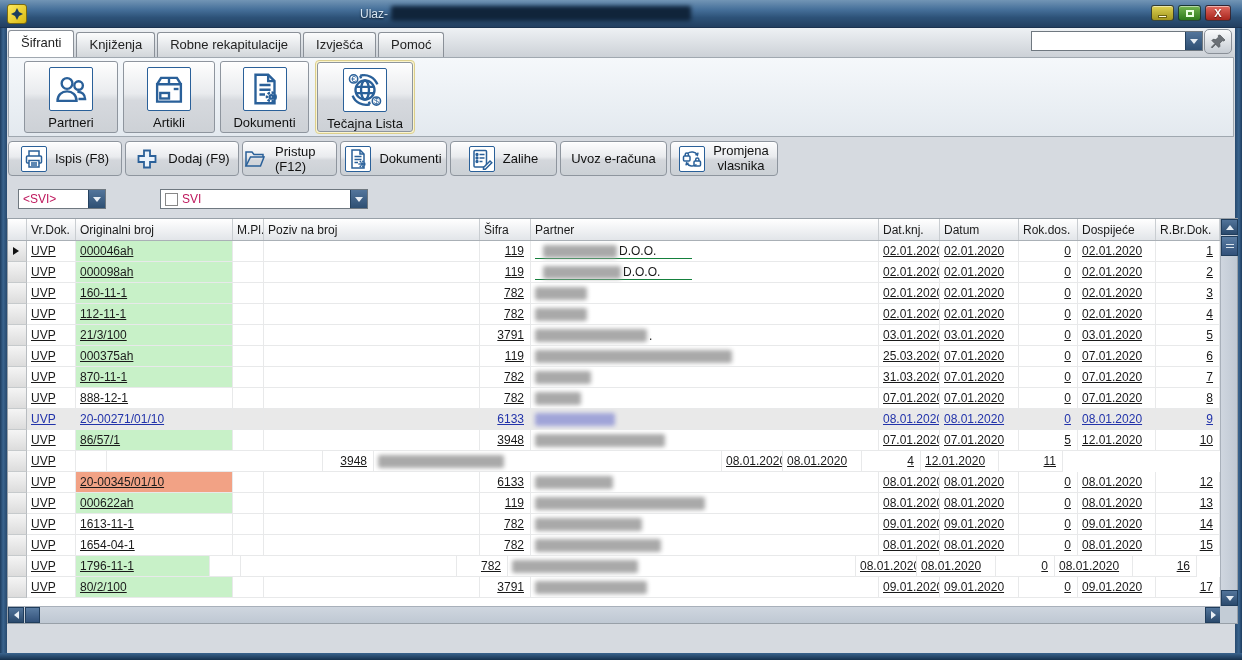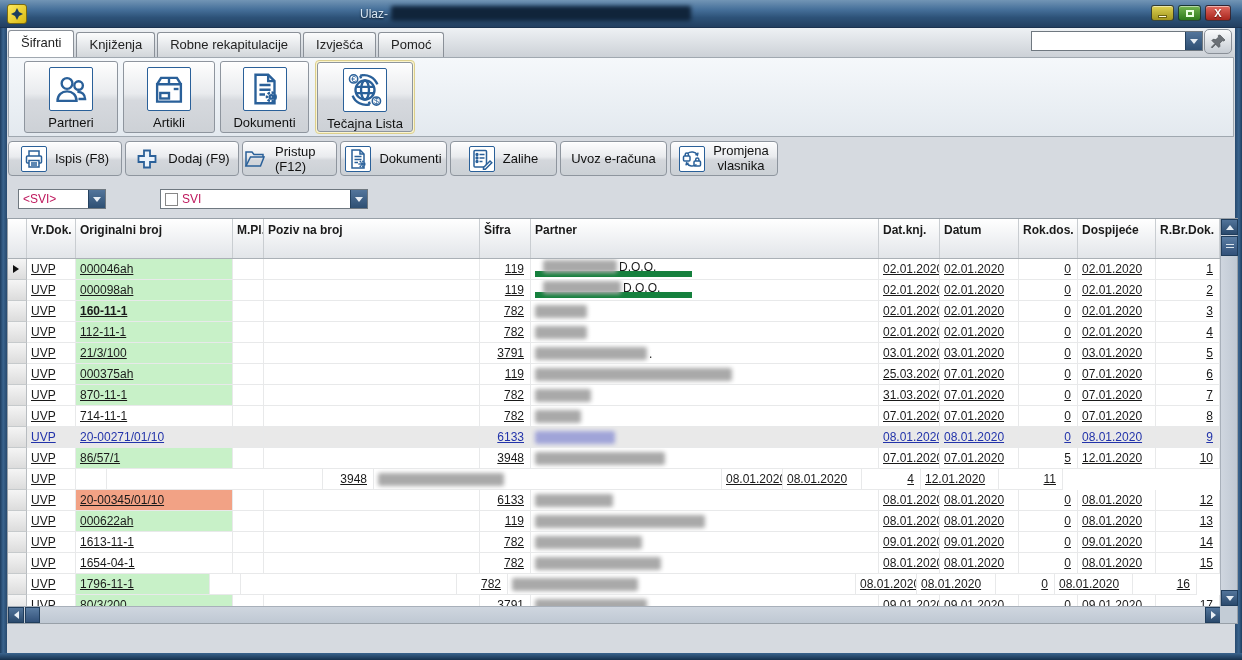--- a/index.html
+++ b/index.html
@@ -68,37 +68,37 @@
   .actbtn .sicon svg{width:24px;height:24px;}
   .actbtn .two{line-height:1.15;text-align:center;}
   
   .filter-row{position:absolute;left:8px;top:183px;width:1226px;height:34px;}
   .filter-row .combo{position:absolute;top:6px;}
   .fcombo1{left:10px;width:88px;}
   .fcombo2{left:121px;width:208px;margin-left:31px;}
   .chk{width:13px;height:13px;border:1px solid #888;background:#fff;margin-left:4px;flex:none;}
   
   .grid{position:absolute;left:7px;top:218px;width:1231px;height:406px;background:#fff;border:1px solid #98a0a8;}
-  .ghead{display:flex;height:40px;background:linear-gradient(#ffffff,#e2e5e9);border-bottom:1px solid #aab0b6;font-weight:bold;}
+  .ghead{display:flex;height:22px;background:linear-gradient(#ffffff,#e2e5e9);border-bottom:1px solid #aab0b6;}
   .ghead .hc{font-size:12px;color:#1a1a1a;padding:4px 3px 0 4px;border-right:1px solid #c9cdd1;
     white-space:nowrap;overflow:hidden;flex:none;}
   .gbody{position:relative;height:365px;overflow:hidden;}
   .grow{display:flex;height:21px;background:#fff;}
   .grow.sel{background:#e9e9e9;}
   .grow.sel .val, .grow.sel .partner-txt{color:#2233aa;}
   .cell{flex:none;border-right:1px solid #e8e9ea;border-bottom:1px solid #e8e9ea;
     font-size:12px;color:#1a1a1a;padding:3px 4px 0;white-space:nowrap;overflow:hidden;}
   .cell.r{text-align:right;padding-right:6px;}
   .cell .val{text-decoration:underline;}
   .cell.ind{background:linear-gradient(#f5f5f5,#dcdcdc);border-right:1px solid #b8bcc0;border-bottom:1px solid #c6cacc;position:relative;}
   .cur-arrow{position:absolute;left:5px;top:6px;width:0;height:0;border-left:6px solid #111;border-top:4px solid transparent;border-bottom:4px solid transparent;}
   .bg-green{background:#c8f1c8;}
   .bg-red{background:#f2a285;}
   .partner-wrap{display:inline-flex;align-items:center;height:15px;}
-  .partner-wrap.u-line{border-bottom:6px solid #15803d;min-width:157px;padding-left:8px;}
+  .partner-wrap.u-line{border-bottom:1px solid #15803d;min-width:157px;padding-left:8px;}
   .redact{display:inline-block;height:13px;background:#a9a9a9;filter:blur(2px);border-radius:2px;}
   .redact-sel{background:#a0a4d8;}
   .partner-txt{font-size:12px;margin-left:2px;}
   
   .vscroll{position:absolute;right:0;top:0;width:17px;height:387px;background:linear-gradient(90deg,#cfd6df,#bfc8d3);border-left:1px solid #a8b0ba;}
   .sbtn{position:absolute;left:0;width:17px;height:16px;background:linear-gradient(#52749a,#2b4a6d);border:1px solid #203d5c;display:flex;align-items:center;justify-content:center;}
   .sbtn.up{top:0;} .sbtn.dn{bottom:0;}
   .sbtn.up:after{content:"";border:4px solid transparent;border-bottom:5px solid #e9eff5;margin-bottom:4px;}
   .sbtn.dn:after{content:"";border:4px solid transparent;border-top:5px solid #e9eff5;margin-top:4px;}
   .vthumb{position:absolute;left:0;top:17px;width:17px;height:20px;background:linear-gradient(#5a7ca2,#32517a);border:1px solid #203d5c;}
@@ -380,21 +380,21 @@
             </span></div>
           <div class="cell r" style="width: 61px;"><span class="val">02.01.2020</span></div>
           <div class="cell" style="width: 79px;"><span class="val">02.01.2020</span></div>
           <div class="cell r" style="width: 59px;"><span class="val">0</span></div>
           <div class="cell" style="width: 78px;"><span class="val">02.01.2020</span></div>
           <div class="cell r" style="width: 64px;"><span class="val">2</span></div>
         </div>
         <div class="grow">
           <div class="cell ind" style="width: 19px;"></div>
           <div class="cell" style="width: 49px;"><span class="val">UVP</span></div>
-          <div class="cell bg-green" style="width: 157px; font-weight: bold;"><span class="val">160-11-1</span></div>
+          <div class="cell bg-green" style="width: 157px;"><span class="val">160-11-1</span></div>
           <div class="cell" style="width: 31px;"></div>
           <div class="cell" style="width: 216px;"></div>
           <div class="cell r" style="width: 51px;"><span class="val">782</span></div>
           <div class="cell" style="width: 348px;"><span class="partner-wrap">
               <span class="redact" style="width: 52px;"></span>
             </span></div>
           <div class="cell r" style="width: 61px;"><span class="val">02.01.2020</span></div>
           <div class="cell" style="width: 79px;"><span class="val">02.01.2020</span></div>
           <div class="cell r" style="width: 59px;"><span class="val">0</span></div>
           <div class="cell" style="width: 78px;"><span class="val">02.01.2020</span></div>
@@ -461,21 +461,21 @@
             </span></div>
           <div class="cell r" style="width: 61px;"><span class="val">31.03.2020</span></div>
           <div class="cell" style="width: 79px;"><span class="val">07.01.2020</span></div>
           <div class="cell r" style="width: 59px;"><span class="val">0</span></div>
           <div class="cell" style="width: 78px;"><span class="val">07.01.2020</span></div>
           <div class="cell r" style="width: 64px;"><span class="val">7</span></div>
         </div>
         <div class="grow">
           <div class="cell ind" style="width: 19px;"></div>
           <div class="cell" style="width: 49px;"><span class="val">UVP</span></div>
-          <div class="cell" style="width: 157px;"><span class="val">714-11-1</span></div>
+          <div class="cell" style="width: 157px;"><span class="val">888-12-1</span></div>
           <div class="cell" style="width: 31px;"></div>
           <div class="cell" style="width: 216px;"></div>
           <div class="cell r" style="width: 51px;"><span class="val">782</span></div>
           <div class="cell" style="width: 348px;"><span class="partner-wrap">
               <span class="redact" style="width: 46px;"></span>
             </span></div>
           <div class="cell r" style="width: 61px;"><span class="val">07.01.2020</span></div>
           <div class="cell" style="width: 79px;"><span class="val">07.01.2020</span></div>
           <div class="cell r" style="width: 59px;"><span class="val">0</span></div>
           <div class="cell" style="width: 78px;"><span class="val">07.01.2020</span></div>
@@ -604,21 +604,21 @@
             </span></div>
           <div class="cell r" style="width: 61px;"><span class="val">08.01.2020</span></div>
           <div class="cell" style="width: 79px;"><span class="val">08.01.2020</span></div>
           <div class="cell r" style="width: 59px;"><span class="val">0</span></div>
           <div class="cell" style="width: 78px;"><span class="val">08.01.2020</span></div>
           <div class="cell r" style="width: 64px;"><span class="val">16</span></div>
         </div>
         <div class="grow">
           <div class="cell ind" style="width: 19px;"></div>
           <div class="cell" style="width: 49px;"><span class="val">UVP</span></div>
-          <div class="cell bg-green" style="width: 157px;"><span class="val">80/3/200</span></div>
+          <div class="cell bg-green" style="width: 157px;"><span class="val">80/2/100</span></div>
           <div class="cell" style="width: 31px;"></div>
           <div class="cell" style="width: 216px;"></div>
           <div class="cell r" style="width: 51px;"><span class="val">3791</span></div>
           <div class="cell" style="width: 348px;"><span class="partner-wrap">
               <span class="redact" style="width: 112px;"></span>
             </span></div>
           <div class="cell r" style="width: 61px;"><span class="val">09.01.2020</span></div>
           <div class="cell" style="width: 79px;"><span class="val">09.01.2020</span></div>
           <div class="cell r" style="width: 59px;"><span class="val">0</span></div>
           <div class="cell" style="width: 78px;"><span class="val">09.01.2020</span></div>

